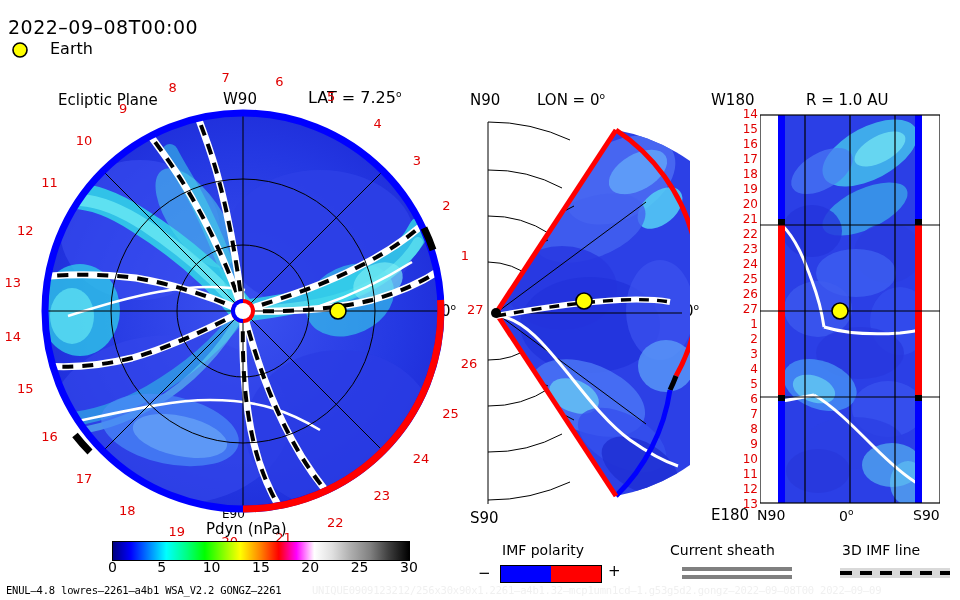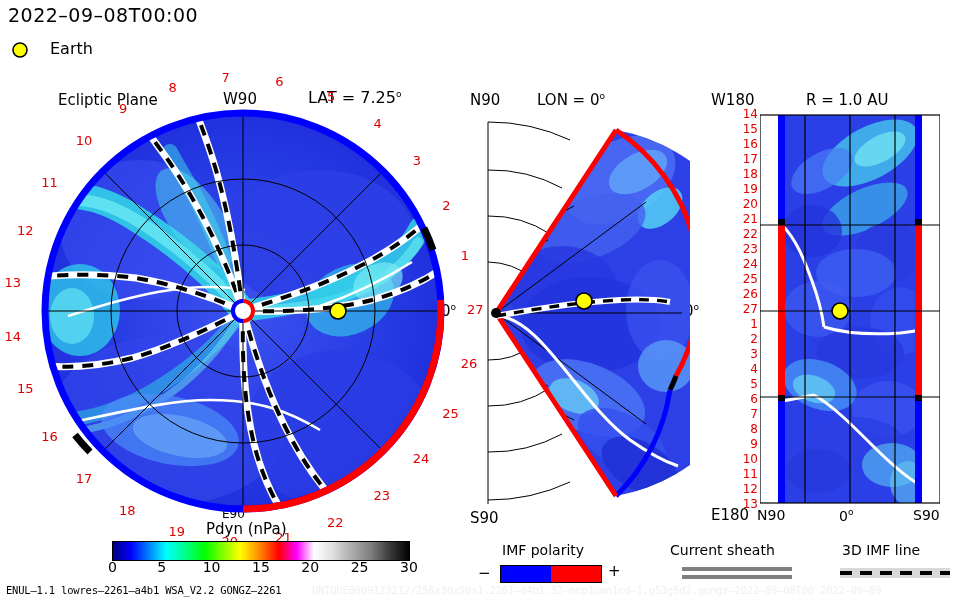--- a/index.html
+++ b/index.html
@@ -1,21 +1,21 @@
 <!DOCTYPE html>
 <html><head>
 <meta charset="utf-8">
 <style>
   html,body{margin:0;padding:0;background:#ffffff;}
   body{width:960px;height:600px;overflow:hidden;
        font-family:"DejaVu Sans","Liberation Sans",sans-serif;color:#000;}
   #root{position:relative;width:960px;height:600px;}
   .abs{position:absolute;}
   .txt{white-space:nowrap;line-height:1;}
-  .hdr{font-size:19px;letter-spacing:.5px;}
+  .hdr{font-size:19px;letter-spacing:.5px;margin-top:12px;}
   .ttl{font-size:15px;}
   .tick{font-size:13px;color:#e00000;}
   .sup{font-size:9px;vertical-align:super;}
   .legend-title{font-size:14px;}
   .foot{font-size:10.5px;font-family:"DejaVu Sans Mono","Liberation Mono",monospace;letter-spacing:-0.2px;}
   .footfaint{color:#f0f0f0;}
   svg{display:block;}
   .cbar-lbl{font-size:14px;}
 </style>
 </head>
@@ -374,16 +374,16 @@
   </div>
 
   <div class="abs txt legend-title" style="left:842px;top:543px;">3D IMF line</div>
   <div class="abs" style="left:840px;top:566px;">
     <svg width="110" height="14" viewBox="0 0 110 14">
       <line x1="0" y1="7" x2="110" y2="7" stroke="#d9d9d9" stroke-width="10"></line>
       <line x1="0" y1="7" x2="110" y2="7" stroke="#000000" stroke-width="4" stroke-dasharray="12 8"></line>
     </svg>
   </div>
 
-  <div class="abs txt foot" style="left:6px;top:585px;">ENUL–1.1 lowres–2261–a4b1 WSA_V2.2 GONGZ–2261</div>
+  <div class="abs txt foot" style="left:6px;top:585px;">ENUL–4.8 lowres–2261–a4b1 WSA_V2.2 GONGZ–2261</div>
   <div class="abs txt foot footfaint" style="left:312px;top:585px;">UNIQUE0909123212/256x30x90x1.2261–a4b1.32–mcp1umn1cd–1.g53g5d2.gongz–2022–09–08T00   2022–09–09</div>
 
 </div>
 
 </body></html>

